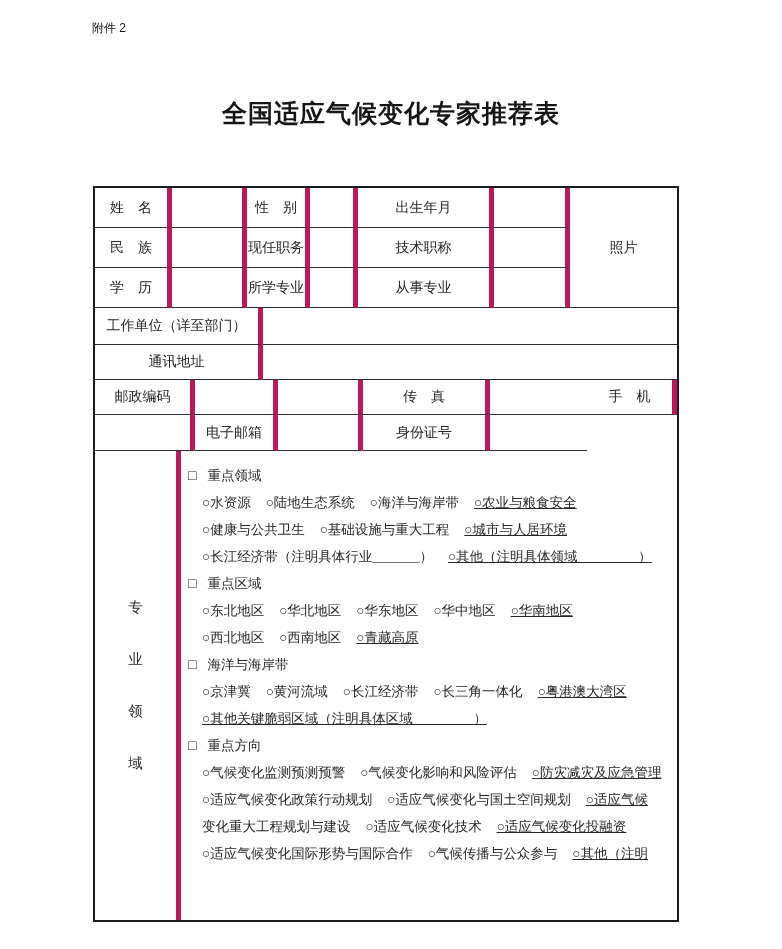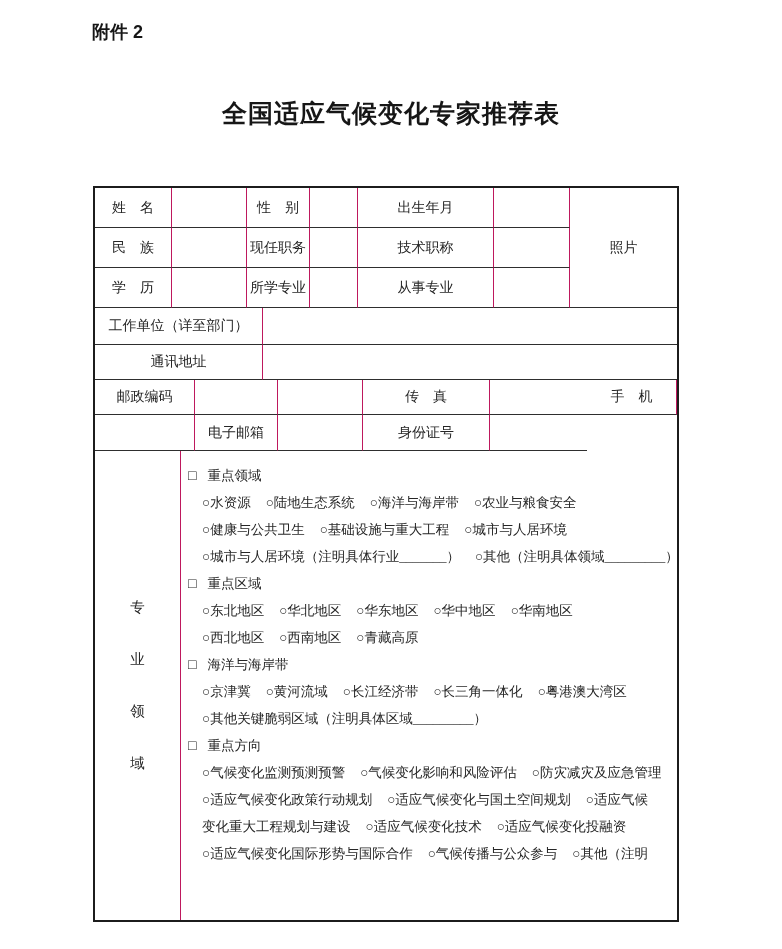--- a/index.html
+++ b/index.html
@@ -6,60 +6,60 @@
   body {
     width: 782px; height: 949px;
     background: #ffffff;
     position: relative;
     font-family: "Liberation Serif", serif;
     color: #262626;
   }
   .attachment {
     position: absolute; left: 92px; top: 20px;
     font-family: "Liberation Sans", sans-serif;
-    font-weight: bold; font-size: 18px; color: #161616;
+    font-weight: normal; font-size: 12px; color: #161616;
   }
   .doc-title {
     position: absolute; left: 0; top: 97px; width: 100%;
     margin: 0; text-align: center;
     font-family: Liberation Mono, monospace;
     font-weight: bold; font-size: 25px; letter-spacing: 1px; color: #161616;
   }
   .form-table {
     position: absolute; left: 93px; top: 186px;
     width: 586px; box-sizing: border-box;
     border: 2px solid #1c1c1c; background: #fff;
   }
   .grid { display: grid; }
   .grid-basic   { grid-template-columns: 77px 75px 63px 48px 136px 76px 107px; grid-template-rows: 40px 40px 40px; }
   .grid-unit    { grid-template-columns: 168px 414px; grid-template-rows: 37px 35px; }
   .grid-contact { grid-template-columns: 100px 83px 85px 127px 97px 90px; grid-template-rows: 35px 36px; }
   .grid-field   { grid-template-columns: 86px 496px; grid-template-rows: 469px; }
   .cell {
     box-sizing: border-box;
-    border-right: 1px solid #be185d;
+    border-right: 5px solid #be185d;
     border-bottom: 1px solid #2e2e2e;
     display: flex; align-items: center; justify-content: center;
     font-size: 14px; color: #262626;
     overflow: hidden;
   }
   .last-col { border-right: none; }
   .grid-field .cell { border-bottom: none; }
   .photo-cell { grid-column: 7; grid-row: 1 / span 3; }
   .side-cell { flex-direction: column; gap: 33px; font-size: 14.5px; }
   .content-cell {
     display: block;
     padding: 11px 2px 0 7px;
     font-size: 13.5px;
   }
   .line { line-height: 27px; white-space: nowrap; }
   .sec-title .checkbox { font-size: 14px; margin-right: 11px; }
   .opt-line { padding-left: 14px; }
   .seg { margin-right: 15px; text-align: right; }
-  .seg:last-child { margin-right: 0; }
+  .seg:last-child { margin-right: 0; text-decoration: underline; }
   .section:last-child { }
 </style>
 </head>
 <body>
 
 <div class="attachment">附件 2</div>
 <h1 class="doc-title">全国适应气候变化专家推荐表</h1>
 
 <div class="form-table">
 
@@ -116,21 +116,21 @@
       <span>专</span>
       <span>业</span>
       <span>领</span>
       <span>域</span>
     </div>
     <div class="cell content-cell last-col">
         <div class="section">
           <div class="sec-title line"><span class="checkbox">□</span><span>重点领域</span></div>
           <div class="opt-line line"><span class="seg">○水资源</span><span class="seg">○陆地生态系统</span><span class="seg">○海洋与海岸带</span><span class="seg">○农业与粮食安全</span></div>
           <div class="opt-line line"><span class="seg">○健康与公共卫生</span><span class="seg">○基础设施与重大工程</span><span class="seg">○城市与人居环境</span></div>
-          <div class="opt-line line"><span class="seg">○城市与人居环境（注明具体行业_______）</span><span class="seg">○其他（注明具体领域_________）</span></div>
+          <div class="opt-line line"><span class="seg">○长江经济带（注明具体行业_______）</span><span class="seg">○其他（注明具体领域_________）</span></div>
         </div>
         <div class="section">
           <div class="sec-title line"><span class="checkbox">□</span><span>重点区域</span></div>
           <div class="opt-line line"><span class="seg">○东北地区</span><span class="seg">○华北地区</span><span class="seg">○华东地区</span><span class="seg">○华中地区</span><span class="seg">○华南地区</span></div>
           <div class="opt-line line"><span class="seg">○西北地区</span><span class="seg">○西南地区</span><span class="seg">○青藏高原</span></div>
         </div>
         <div class="section">
           <div class="sec-title line"><span class="checkbox">□</span><span>海洋与海岸带</span></div>
           <div class="opt-line line"><span class="seg">○京津冀</span><span class="seg">○黄河流域</span><span class="seg">○长江经济带</span><span class="seg">○长三角一体化</span><span class="seg">○粤港澳大湾区</span></div>
           <div class="opt-line line"><span class="seg">○其他关键脆弱区域（注明具体区域_________）</span></div>

